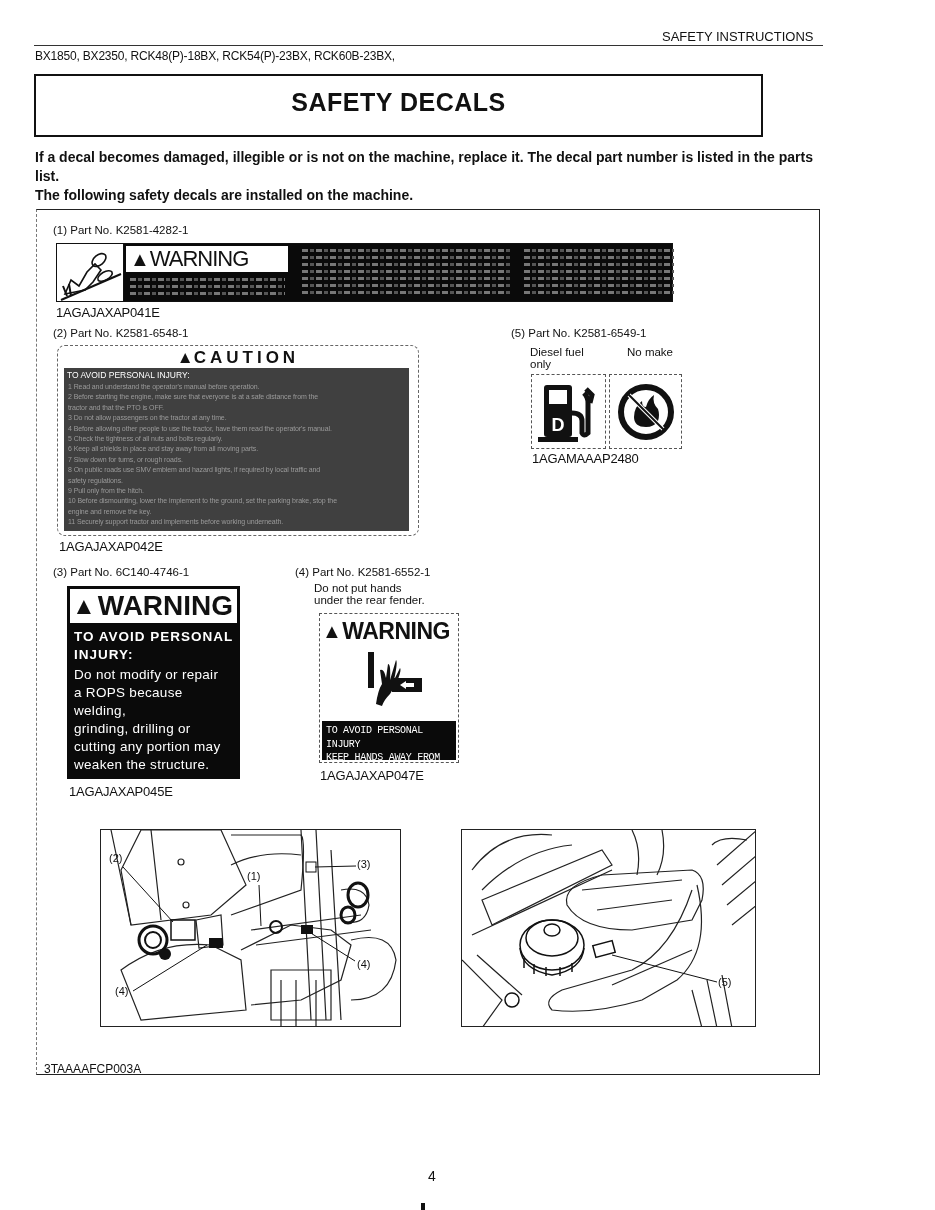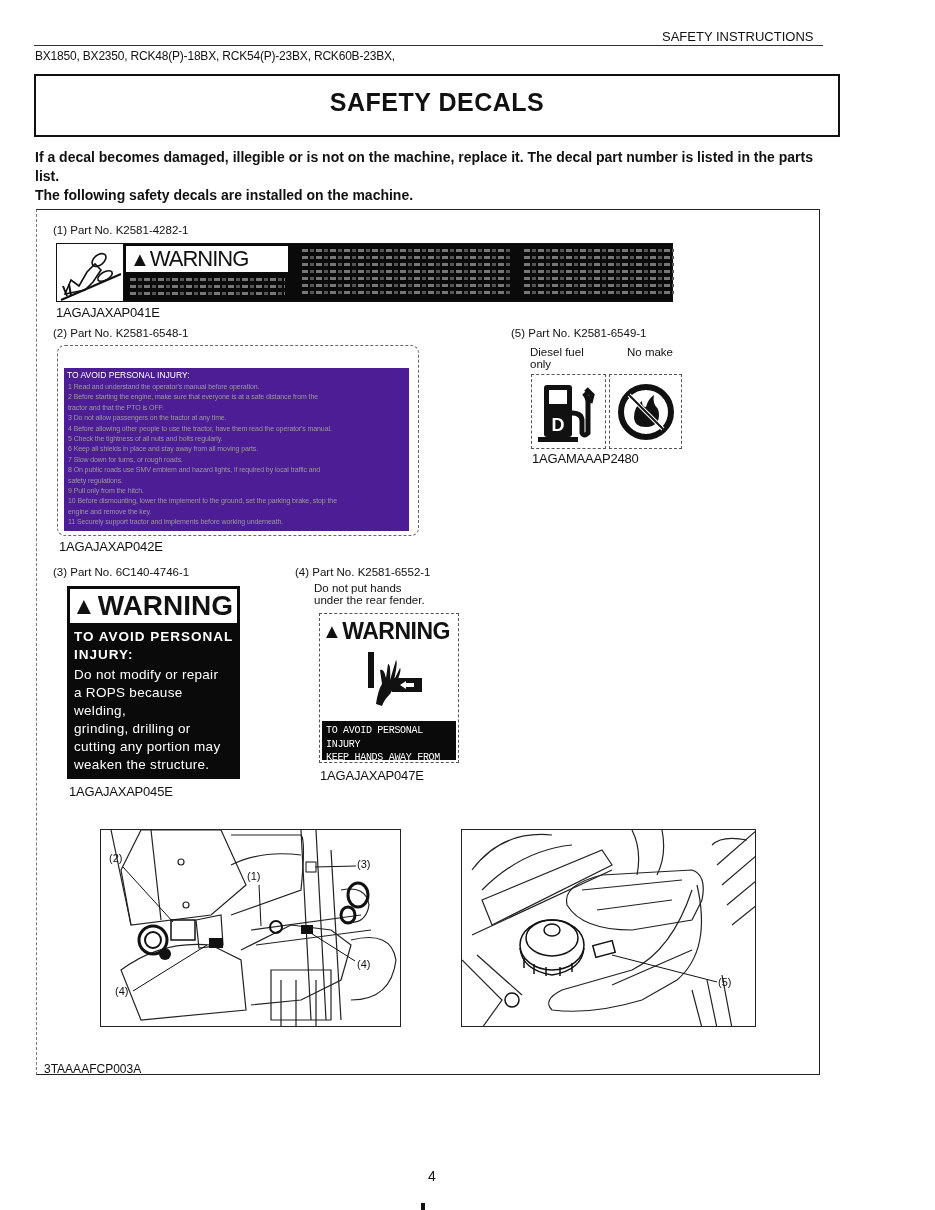--- a/index.html
+++ b/index.html
@@ -7,21 +7,21 @@
     body { position: relative; font-family: "Liberation Sans", sans-serif; color: #111; }
 
     .abs { position: absolute; }
 
     
     .hdr-left { left: 35px; top: 49px; font-size: 12px; letter-spacing: -0.2px; }
     .hdr-right { left: 662px; top: 29px; font-size: 13px; }
     .hdr-rule { left: 34px; top: 45px; width: 789px; height: 1px; background: #333; }
 
     
-    .title-box { left: 34px; top: 74px; width: 806px; height: 63px; border: 2px solid #111; }
+    .title-box { left: 34px; top: 74px; width: 729px; height: 63px; border: 2px solid #111; }
     .title-text { position: absolute; left: 0; right: 0; top: 12px; text-align: center; font-weight: bold; font-size: 25px; letter-spacing: 0.5px; }
 
     
     .intro { left: 35px; top: 148px; width: 790px; font-weight: bold; font-size: 14px; line-height: 19px; }
 
     
     .frame { left: 36px; top: 209px; width: 784px; height: 866px; border: 1px solid #222; border-left: 1px dashed #777; }
 
     .lbl { font-size: 11.5px; }
     .code { font-size: 13px; letter-spacing: -0.2px; }
@@ -32,21 +32,21 @@
     .d1-mid { width: 170px; background: #0a0a0a; position: relative; }
     .d1-warn { position: absolute; left: 2px; top: 2px; width: 162px; height: 26px; background: #fff; display: flex; align-items: center; font-size: 22px; font-weight: normal; letter-spacing: -1px; }
     .d1-warn .tri { font-size: 20px; margin: 0 1px 0 4px; }
     .d1-rest { flex: 1; background: #0a0a0a; position: relative; }
     .grey-lines { position: absolute; display: flex; flex-direction: column; gap: 4px; }
     .grey-lines span { display: block; height: 3px; background: repeating-linear-gradient(90deg, #777 0 6px, transparent 6px 8px, #555 8px 12px, transparent 12px 14px); }
 
     
     .d2 { left: 57px; top: 345px; width: 362px; height: 191px; border: 1px dashed #666; border-radius: 8px; }
     .d2-head { position: absolute; left: 0; right: 0; top: 2px; text-align: center; font-weight: bold; font-size: 17px; letter-spacing: 4px; }
-    .d2-body { position: absolute; left: 6px; top: 22px; width: 345px; height: 163px; background: #4c1d95; color: #ddd; }
+    .d2-body { position: absolute; left: 6px; top: 22px; width: 345px; height: 163px; background: #404040; color: #ddd; }
     .d2-title { font-size: 8.5px; color: #fff; padding: 2px 3px; }
     .d2-items { position: absolute; left: 4px; top: 14px; right: 4px; font-size: 7px; color: #9a9a9a; line-height: 10.4px; letter-spacing: -0.1px; }
 
     
     .d5-fuel { left: 531px; top: 374px; width: 75px; height: 75px; border: 1px dashed #555; }
     .d5-fire { left: 609px; top: 374px; width: 73px; height: 75px; border: 1px dashed #555; }
 
     
     .d3 { left: 67px; top: 586px; width: 173px; height: 193px; background: #0a0a0a; }
     .d3-head { position: absolute; left: 3px; top: 3px; right: 3px; height: 34px; background: #fff; font-weight: bold; font-size: 28px; display: flex; align-items: center; letter-spacing: 0; }
@@ -126,20 +126,23 @@
         <span></span>
         <span></span>
         <span></span>
     </div>
   </div>
 </div>
 <div class="abs code" style="left:56px; top:305px;">1AGAJAXAP041E</div>
 
 <div class="abs lbl" style="left:53px; top:327px;">(2) Part No. K2581-6548-1</div>
 <div class="abs d2">
+  <div class="d2-head">
+    <span style="letter-spacing:0;">▲</span><span>CAUTION</span>
+  </div>
   <div class="d2-body">
     <div class="d2-title">TO AVOID PERSONAL INJURY:</div>
     <div class="d2-items">
       <div>1  Read and understand the operator's manual before operation.</div>
       <div>2  Before starting the engine, make sure that everyone is at a safe distance from the</div>
       <div>    tractor and that the PTO is OFF.</div>
       <div>3  Do not allow passengers on the tractor at any time.</div>
       <div>4  Before allowing other people to use the tractor, have them read the operator's manual.</div>
       <div>5  Check the tightness of all nuts and bolts regularly.</div>
       <div>6  Keep all shields in place and stay away from all moving parts.</div>

